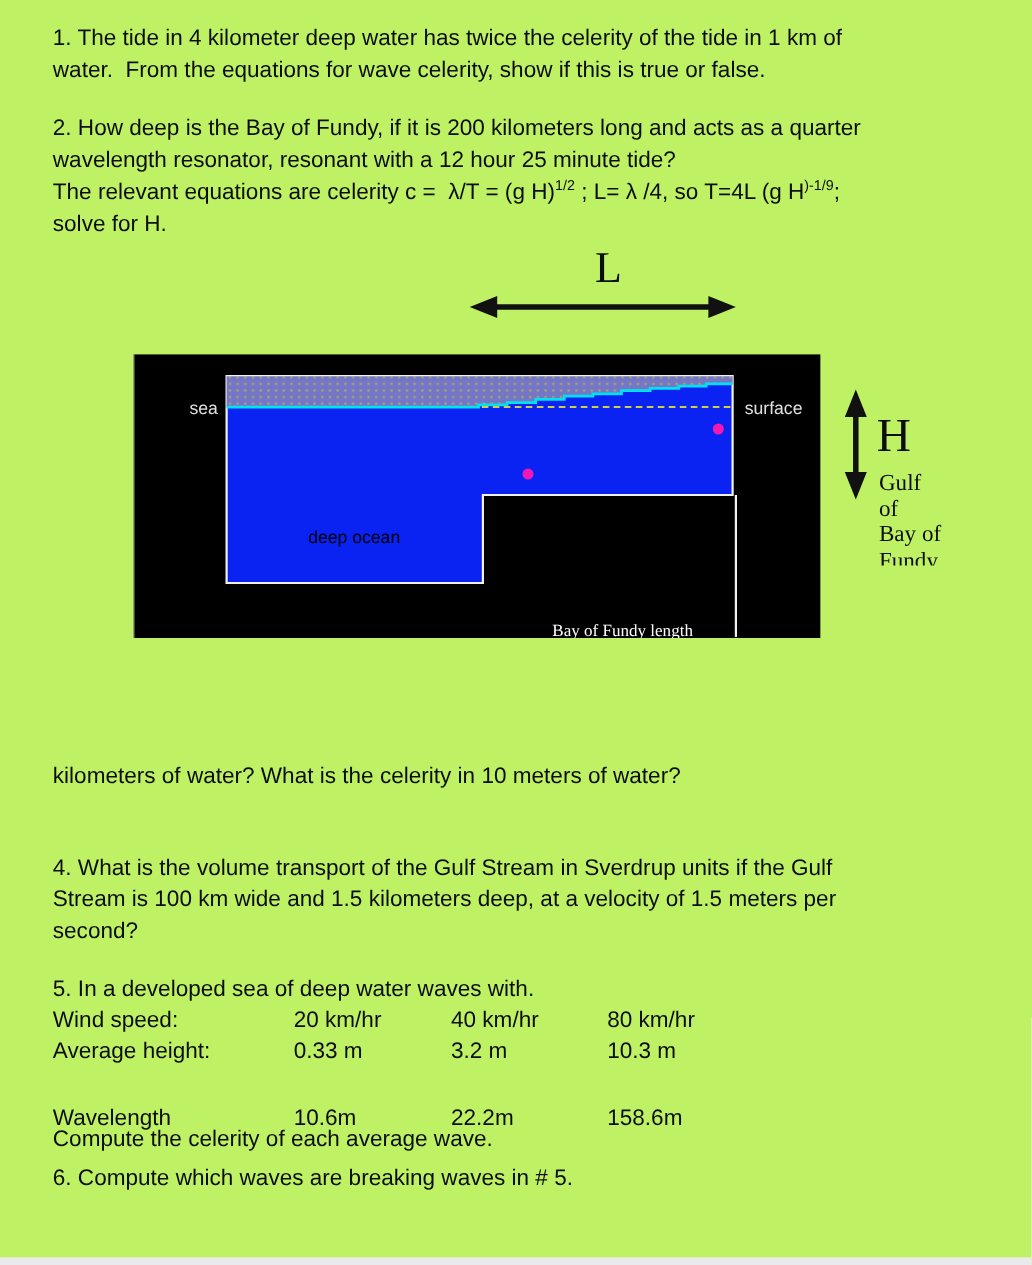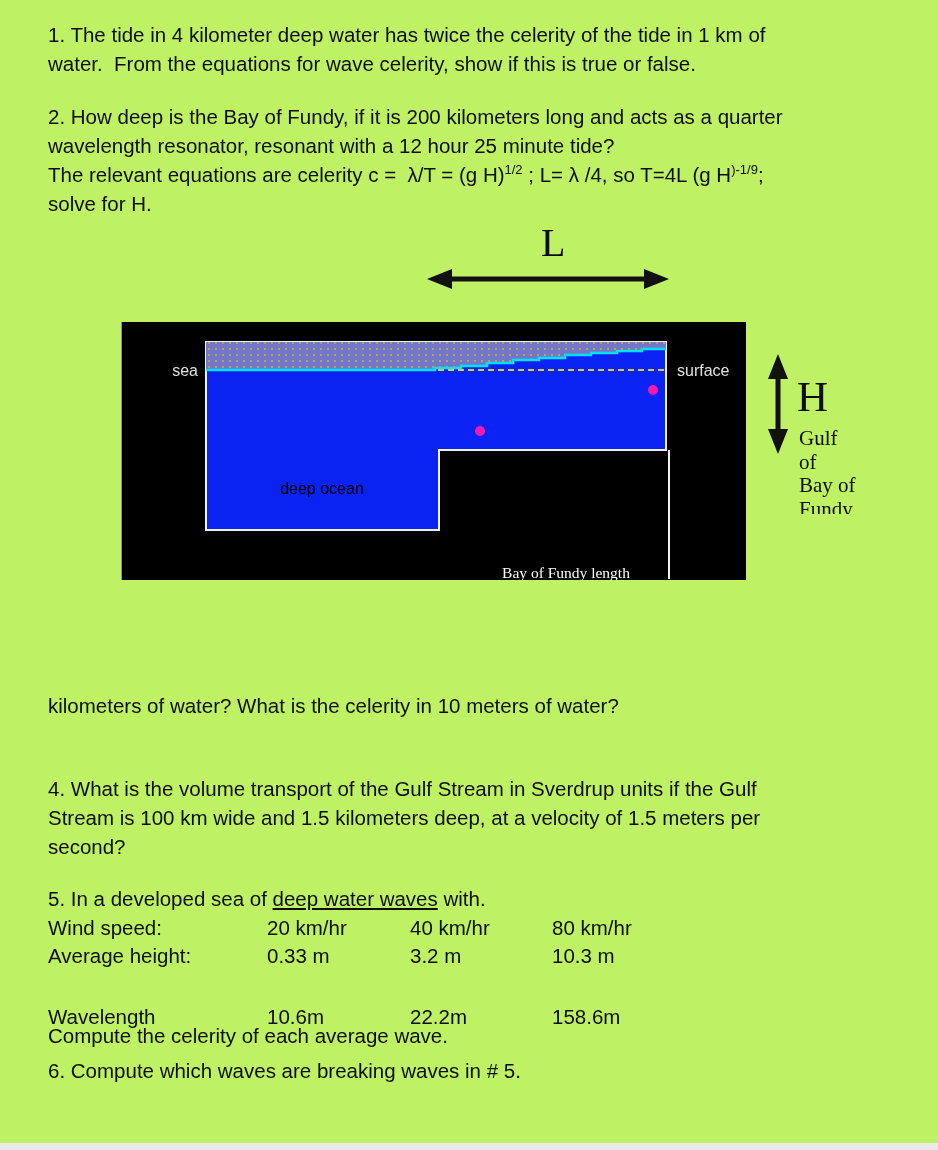--- a/index.html
+++ b/index.html
@@ -1,21 +1,21 @@
 <!DOCTYPE html>
 <html><head>
 <meta charset="utf-8">
 <style>
   html,body{margin:0;padding:0;background:#ffffff;}
   #page{position:relative;width:938px;height:1150px;background:#bef264;overflow:hidden;
         font-family:"Liberation Sans",sans-serif;color:#0d0d0d;}
   .para{position:absolute;left:48px;width:872px;font-size:20.5px;line-height:29px;}
   .tline{white-space:pre-wrap;}
   sup.eq{font-size:13px;line-height:0;vertical-align:8px;}
-  .u{text-decoration:underline;}
+  .u{}
   
   .trow{position:absolute;left:48px;width:700px;height:29px;font-size:20.5px;line-height:29px;white-space:pre;}
   .tcell{position:absolute;top:0;}
   .c0{left:0;} .c1{left:219px;} .c2{left:362px;} .c3{left:504px;}
   
   #diagram-box{position:absolute;left:121px;top:322px;width:624px;height:258px;border-left:1.5px solid #8f8f8f;}
   .svgtext-sans{font-family:"Liberation Sans",sans-serif;font-size:16px;}
   .svgtext-serif{font-family:"Liberation Serif",serif;font-size:15.5px;}
   #length-label{position:absolute;left:541px;top:219px;font-family:"Liberation Serif",serif;font-size:40px;}
   #length-arrow{position:absolute;left:424px;top:266px;}

